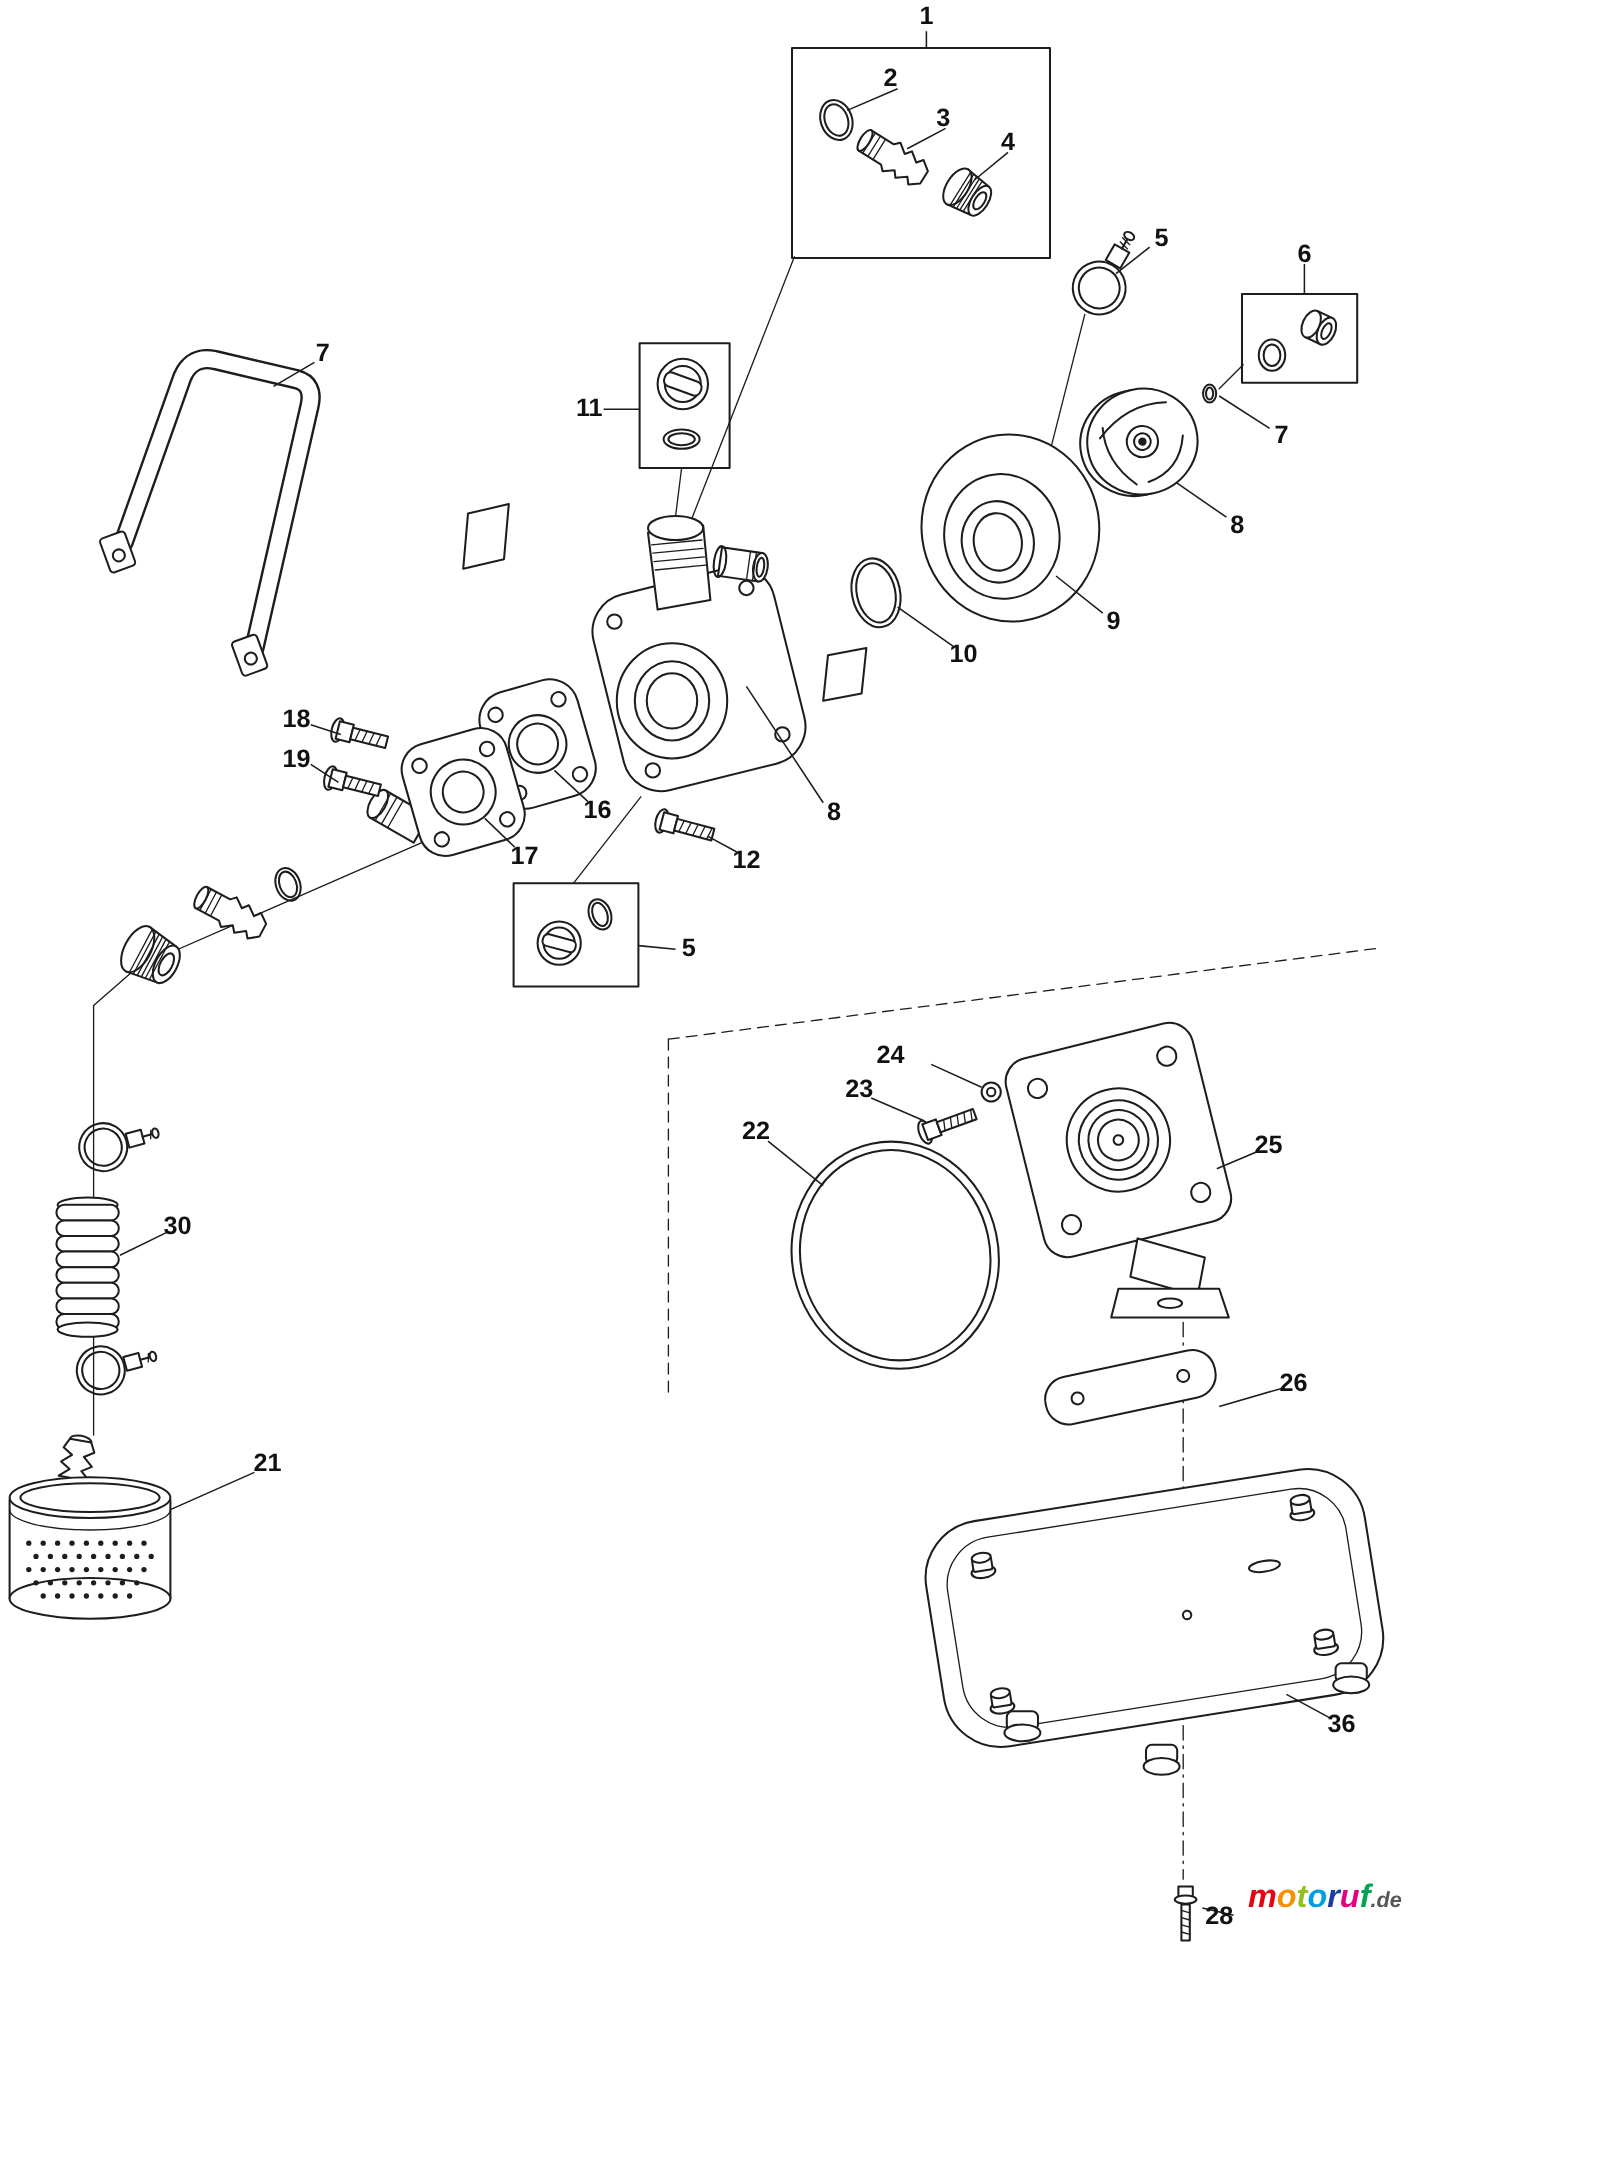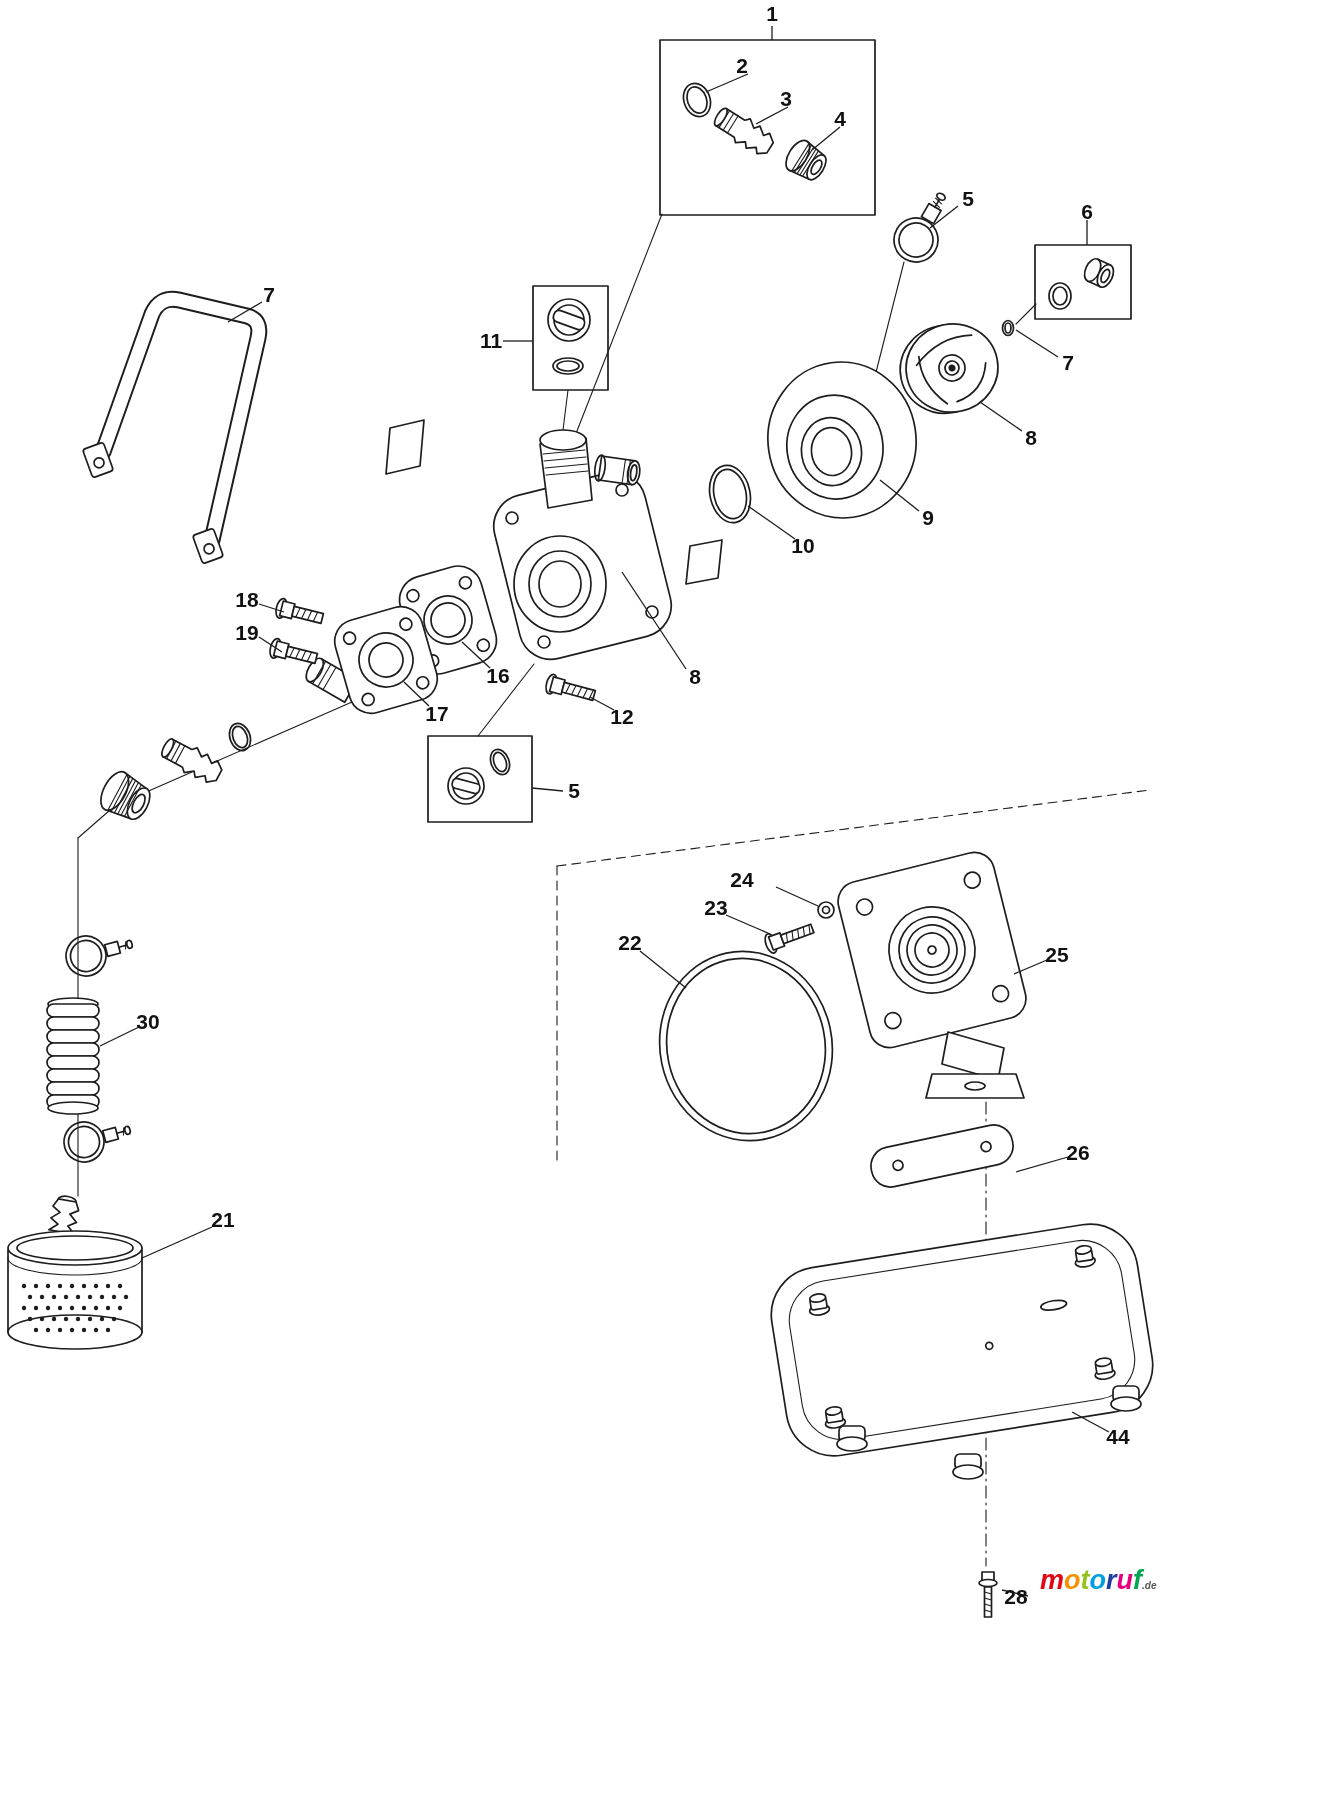--- a/index.html
+++ b/index.html
@@ -16,21 +16,21 @@
   .dashdot{stroke-dasharray:12 5 2 5;}
   .tube{stroke:#1d1d1d;stroke-width:17;fill:none;stroke-linecap:round;stroke-linejoin:round;}
   .tubein{stroke:#ffffff;stroke-width:13;fill:none;stroke-linecap:round;stroke-linejoin:round;}
   .dot{fill:#1d1d1d;}
   
   .callout{position:absolute;transform:translate(-50%,-50%);
            font-weight:bold;font-size:21px;color:#111;}
   
   .logo{position:absolute;left:1040px;top:1566px;font-style:italic;font-weight:bold;
         font-size:27px;line-height:1.1;white-space:nowrap;cursor:pointer;}
-  .logo .suffix{font-size:10px;text-align:center;}
+  .logo .suffix{font-size:18px;text-align:center;}
 </style>
 </head>
 <body>
 
 <div class="canvas">
 
 <svg width="1335" height="1800" viewBox="0 0 1335 1800">
 
   <g>
     <line x1="662" y1="214" x2="575" y2="436" class="ln thin"></line>
@@ -508,21 +508,21 @@
   <div class="callout" style="left:437px;top:714px">17</div>
   <div class="callout" style="left:247px;top:600px">18</div>
   <div class="callout" style="left:247px;top:633px">19</div>
   <div class="callout" style="left:148px;top:1022px">30</div>
   <div class="callout" style="left:223px;top:1220px">21</div>
   <div class="callout" style="left:630px;top:943px">22</div>
   <div class="callout" style="left:716px;top:908px">23</div>
   <div class="callout" style="left:742px;top:880px">24</div>
   <div class="callout" style="left:1057px;top:955px">25</div>
   <div class="callout" style="left:1078px;top:1153px">26</div>
-  <div class="callout" style="left:1118px;top:1437px">44</div>
+  <div class="callout" style="left:1118px;top:1437px">36</div>
   <div class="callout" style="left:1016px;top:1597px">28</div>
 </div>
 
 <div class="logo">
   <span style="color:#e30613">m</span><span style="color:#f39200">o</span><span style="color:#95c11f">t</span><span style="color:#009fe3">o</span><span style="color:#1d3ea0">r</span><span style="color:#e6007e">u</span><span style="color:#00a651">f</span><span class="suffix" style="color:#575756">.de</span>
 </div>
 
 </div>
 
 </body></html>

